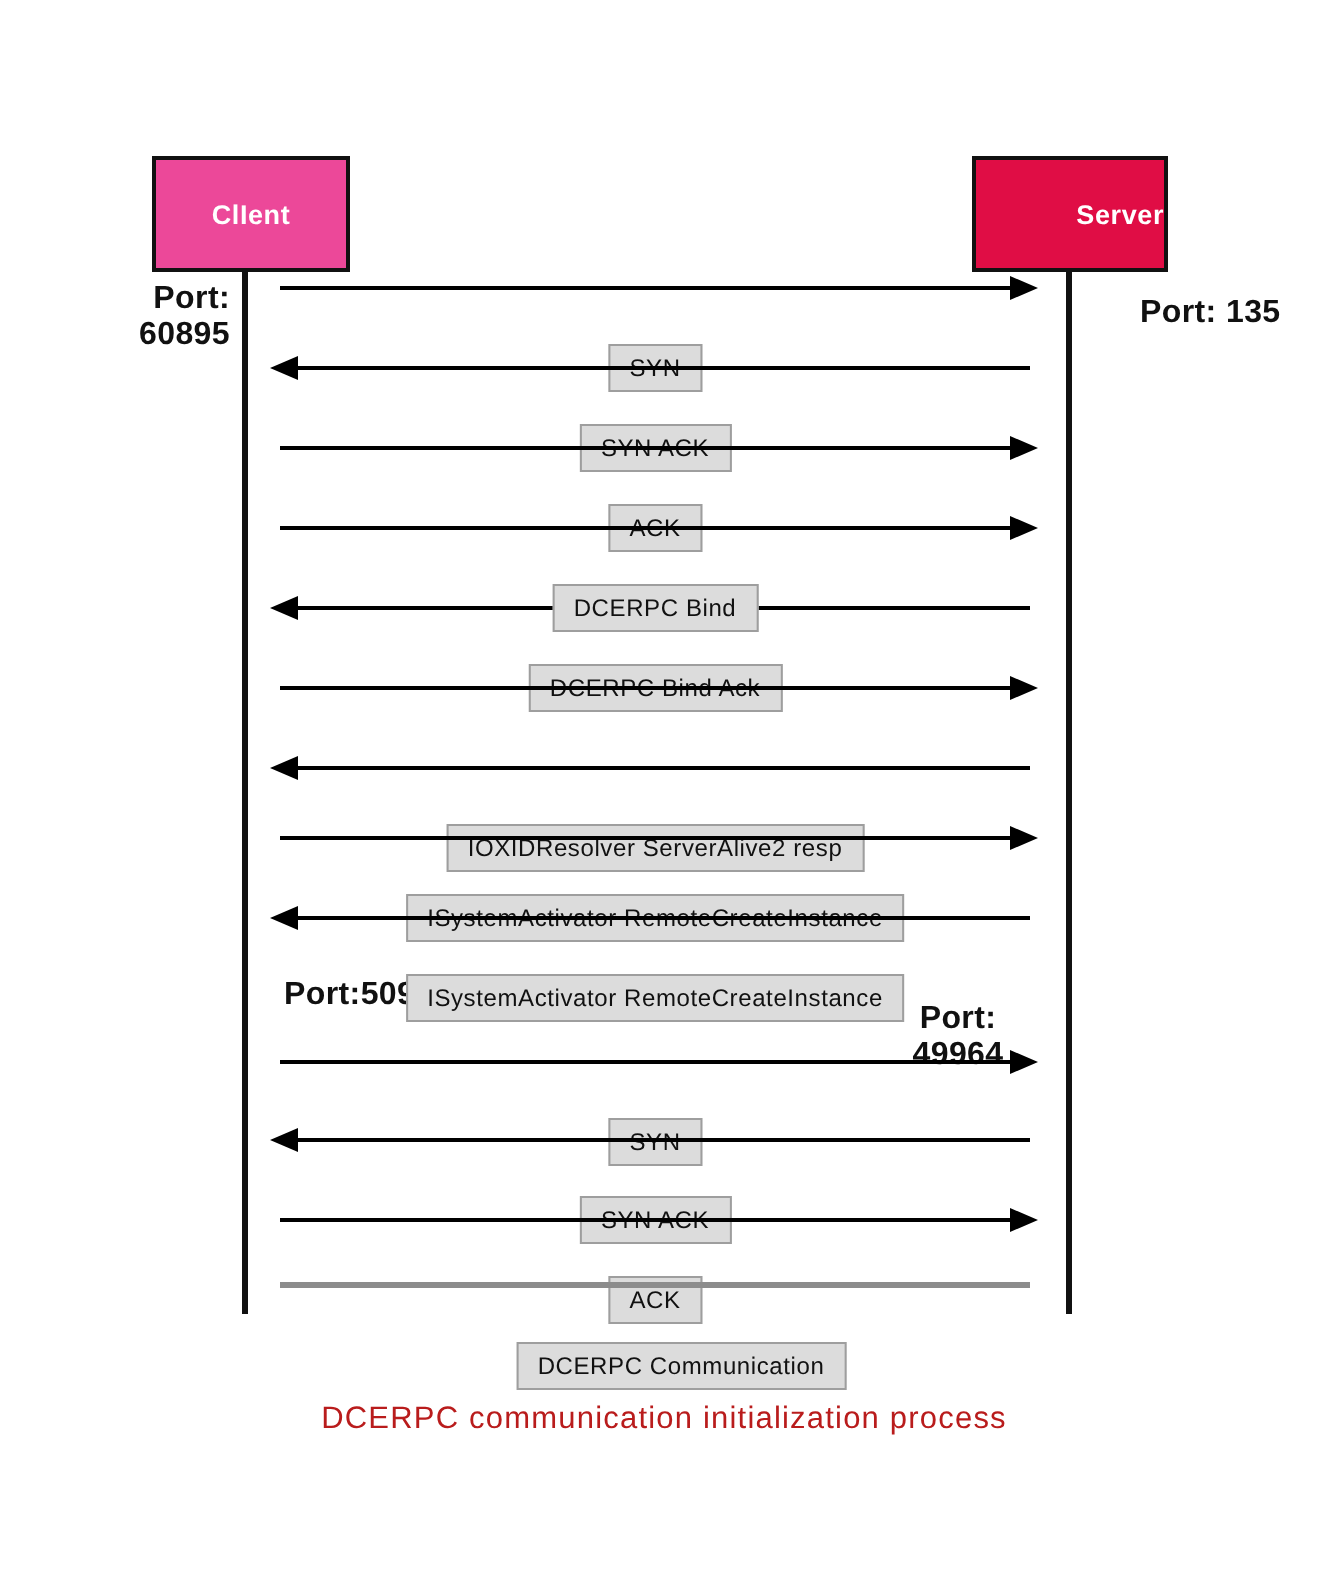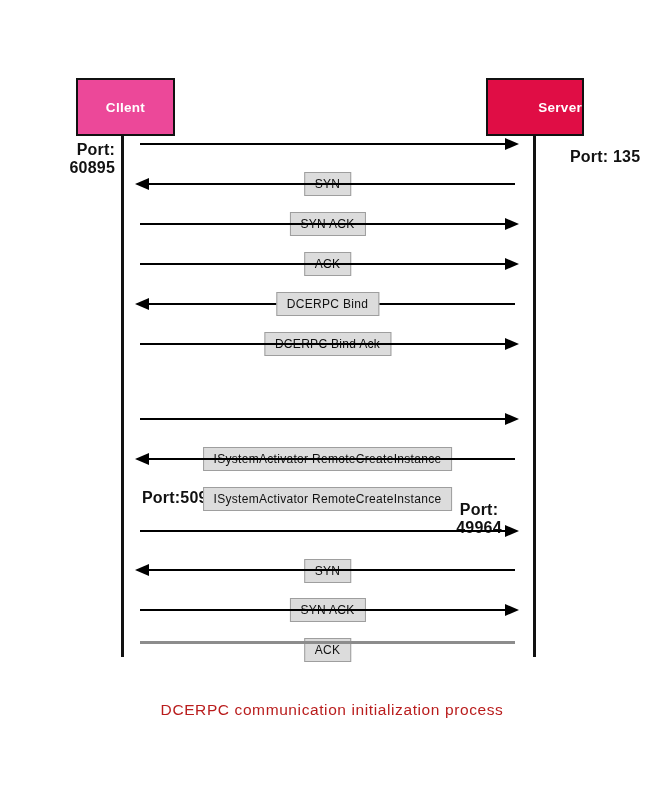--- a/index.html
+++ b/index.html
@@ -84,20 +84,25 @@
     <span class="line"></span>
     <span class="head right"></span>
     <span class="msg">DCERPC Bind</span>
   </div>
 
   <div class="row dir-right" style="top:332px">
     <span class="line"></span>
     <span class="head right"></span>
   </div>
 
+  <div class="row dir-left" style="top:372px">
+    <span class="line"></span>
+    <span class="head left"></span>
+    <span class="msg">IOXIDResolver ServerAlive2 resp</span>
+  </div>
 
   <div class="row dir-right" style="top:407px">
     <span class="line"></span>
     <span class="head right"></span>
     <span class="msg">ISystemActivator RemoteCreateInstance</span>
   </div>
 
   <div class="row dir-left" style="top:447px">
     <span class="line"></span>
     <span class="head left"></span>
@@ -117,17 +122,18 @@
   </div>
 
   <div class="row dir-right" style="top:598px">
     <span class="line"></span>
     <span class="head right"></span>
     <span class="msg">ACK</span>
   </div>
 
   <div class="row dir-none" style="top:631px">
     <span class="line"></span>
+    <span class="msg">DCERPC Communication</span>
   </div>
 
   <div class="caption">DCERPC communication initialization process</div>
 
 </div>
 
 </body></html>

